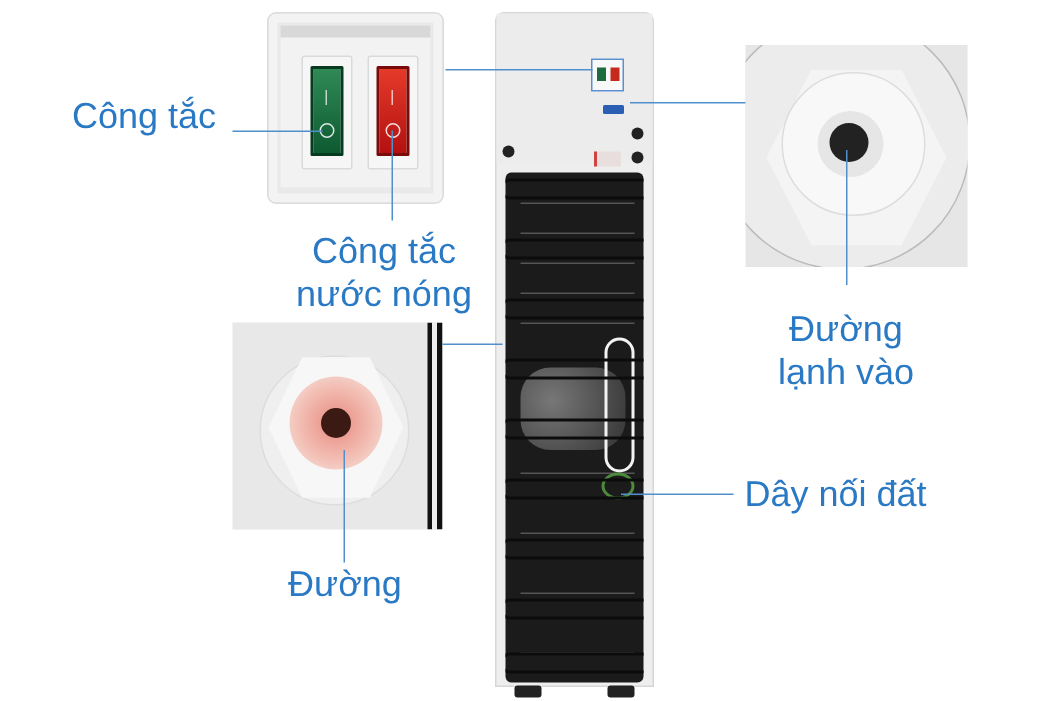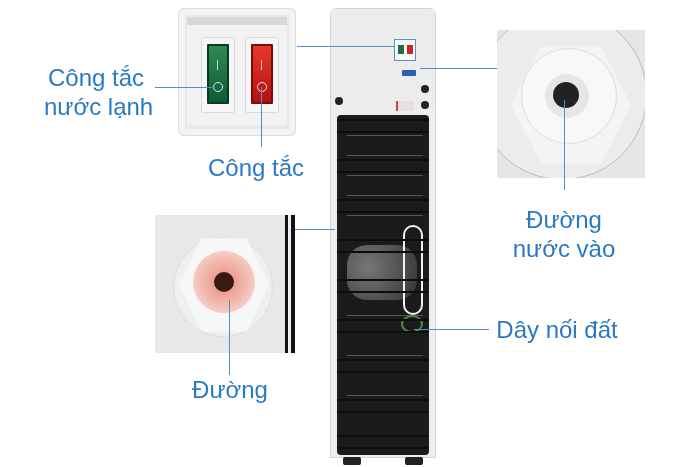--- a/index.html
+++ b/index.html
@@ -128,27 +128,27 @@
 <div class="line" style="left:261px;top:87px;width:1px;height:60px;"></div>
 <div class="line" style="left:297px;top:46px;width:98px;height:1px;"></div>
 <div class="line" style="left:420px;top:68px;width:77px;height:1px;"></div>
 <div class="line" style="left:564px;top:100px;width:1px;height:90px;"></div>
 <div class="line" style="left:295px;top:229px;width:40px;height:1px;"></div>
 <div class="line" style="left:229px;top:300px;width:1px;height:75px;"></div>
 <div class="line" style="left:414px;top:329px;width:75px;height:1px;"></div>
 
 <div class="label" style="left:44px;top:63px;width:104px;">
   <div>Công tắc</div>
-  <div>nước lạnh</div>
 </div>
 <div class="label" style="left:196px;top:153px;width:120px;">
   <div>Công tắc</div>
+  <div>nước nóng</div>
 </div>
 <div class="label" style="left:508px;top:205px;width:112px;">
   <div>Đường</div>
-  <div>nước vào</div>
+  <div>lạnh vào</div>
 </div>
 <div class="label" style="left:172px;top:375px;width:116px;">
   <div>Đường</div>
 </div>
 <div class="label" style="left:492px;top:315px;width:130px;">
   <div>Dây nối đất</div>
 </div>
 
 </body></html>

